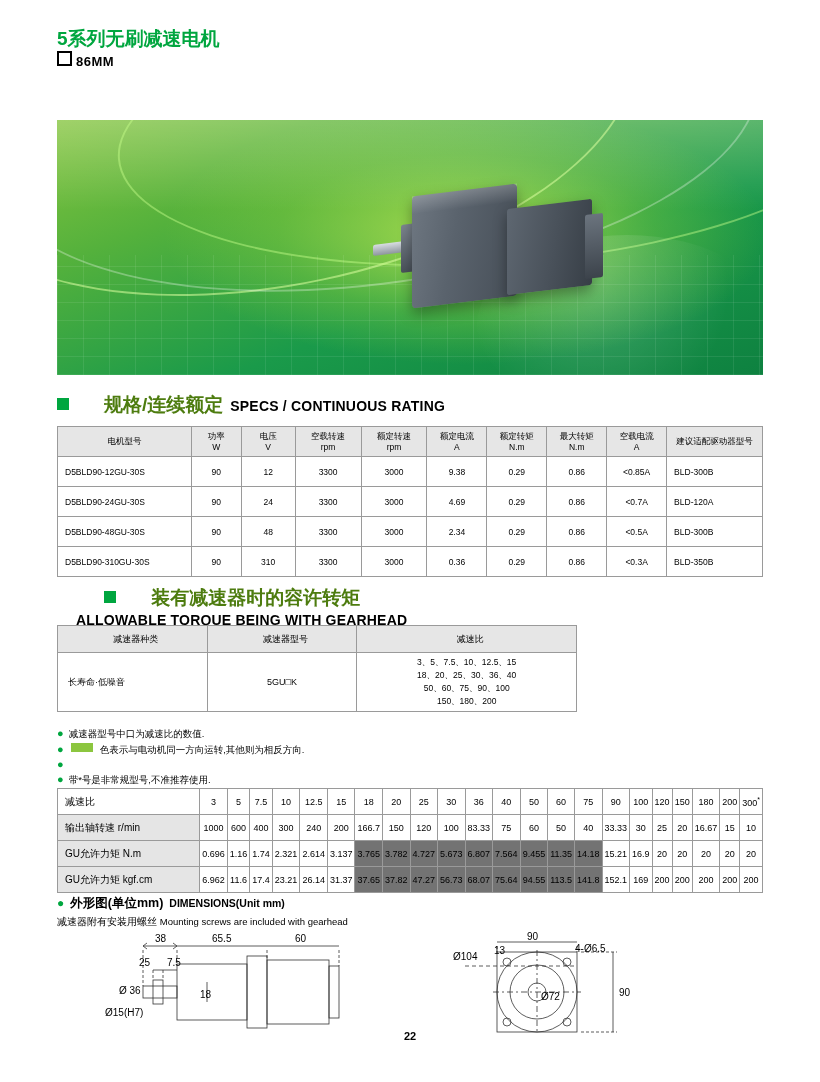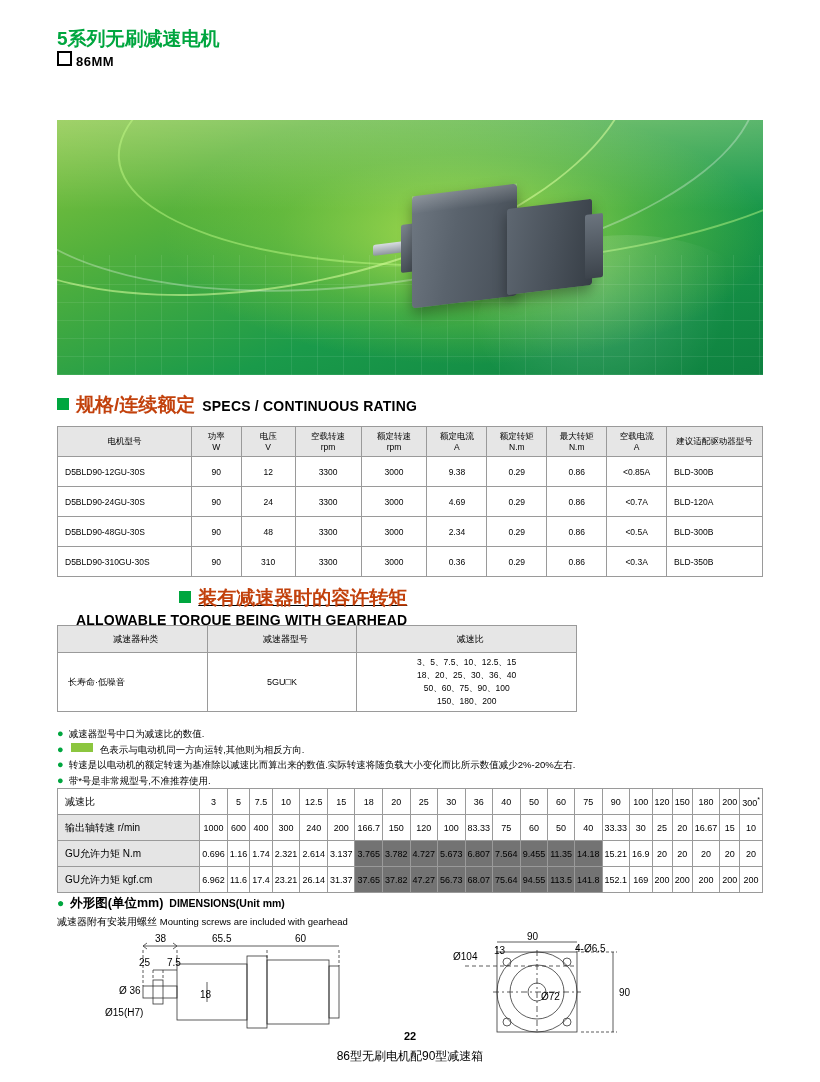--- a/index.html
+++ b/index.html
@@ -94,21 +94,21 @@
   }
   .m-flange{
     position:absolute;left:44px;top:44px;width:16px;height:48px;
     background:linear-gradient(180deg,#7d868f,#4a525b);
     border-radius:2px;transform:skewY(-7deg);
   }
 
   
   .sec{position:absolute;display:flex;align-items:baseline;gap:7px;}
   .sec .bullet{width:12px;height:12px;background:#00a63f;display:inline-block;position:relative;top:-1px;}
-  .sec .cn{font-size:19px;font-weight:bold;color:#c2410c;}
+  .sec .cn{font-size:19px;font-weight:bold;color:#4d7c0f;margin-left:28px;}
   .sec .en{font-size:14px;font-weight:bold;color:#000;letter-spacing:.2px;}
 
   
   table{border-collapse:collapse;}
   .t1{position:absolute;left:57px;top:426px;width:706px;font-size:8.5px;}
   .t1 th,.t1 td{border:1px solid #9a9a9a;height:27px;padding:1px 4px;}
   .t1 th{background:#e6e6e6;font-weight:normal;text-align:center;line-height:11px;font-size:8.5px;}
   .t1 td{text-align:center;}
   .t1 td.first{text-align:left;padding-left:7px;}
   .t1 td.last{text-align:left;padding-left:7px;}
@@ -251,21 +251,21 @@
           <td>3000</td>
           <td>0.36</td>
           <td>0.29</td>
           <td>0.86</td>
           <td>&lt;0.3A</td>
           <td class="last">BLD-350B</td>
         </tr>
       </tbody>
   </table>
 
-  <div class="sec" style="left:57px;top:585px;flex-direction:column;align-items:flex-end;gap:1px;text-decoration:underline;">
+  <div class="sec" style="left:57px;top:585px;flex-direction:column;align-items:center;gap:1px;">
     <div style="display:flex;align-items:baseline;gap:7px;">
       <span class="bullet"></span>
       <span class="cn">装有减速器时的容许转矩</span>
     </div>
     <div class="en" style="margin-left:19px;">ALLOWABLE TORQUE BEING WITH GEARHEAD</div>
   </div>
 
   <table class="t2">
     <colgroup>
         <col style="width:150px">
@@ -296,21 +296,20 @@
         <span class="dot">●</span>
         <span>减速器型号中口为减速比的数值.</span>
       </div>
     <div>
         <span class="dot">●</span>
         <span class="greenbar"></span>
         <span>色表示与电动机同一方向运转,其他则为相反方向.</span>
       </div>
     <div>
         <span class="dot">●</span>
-        <span>转速是以电动机的额定转速为基准除以减速比而算出来的数值.实际转速将随负载大小变化而比所示数值减少2%-20%左右.</span>
       </div>
     <div>
         <span class="dot">●</span>
         <span>带*号是非常规型号,不准推荐使用.</span>
       </div>
   </div>
 
   <table class="t3">
     <tbody id="ratio-body">
         <tr>
@@ -484,14 +483,13 @@
         <text x="437" y="24">13</text>
         <text x="518" y="22">4-Ø6.5</text>
         <text x="396" y="30">Ø104</text>
         <text x="484" y="70">Ø72</text>
         <text x="562" y="66">90</text>
       </g>
     </svg>
   </div>
 
   <div class="pageno">22</div>
-  <div class="caption">86型无刷电机配90型减速箱</div>
 </div>
 
 </body></html>

